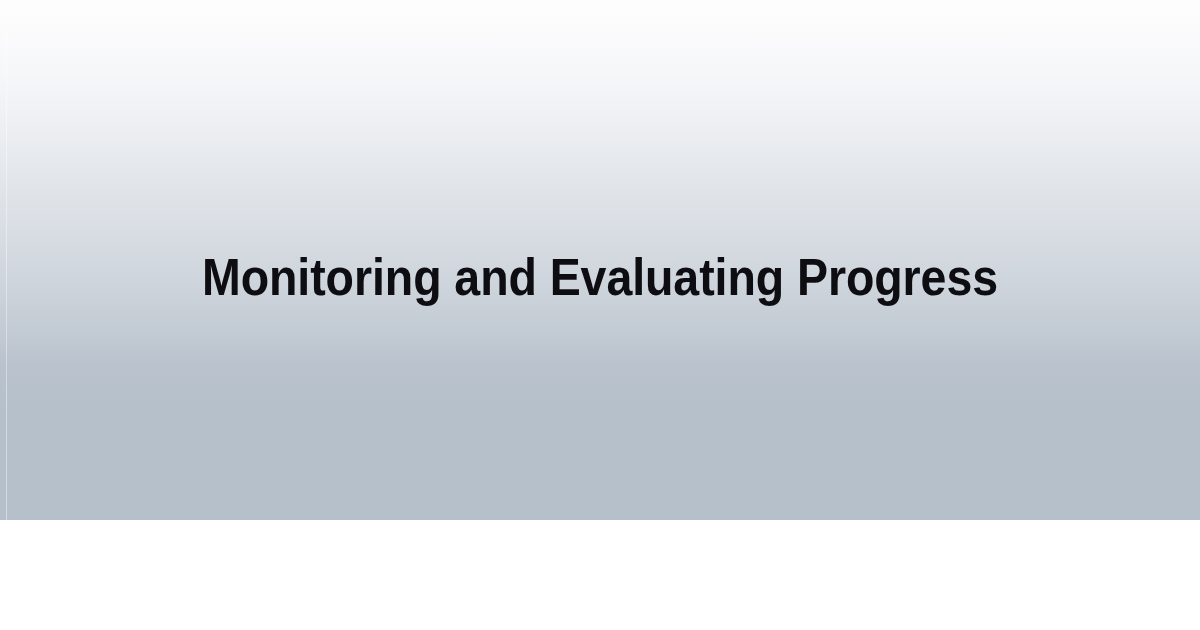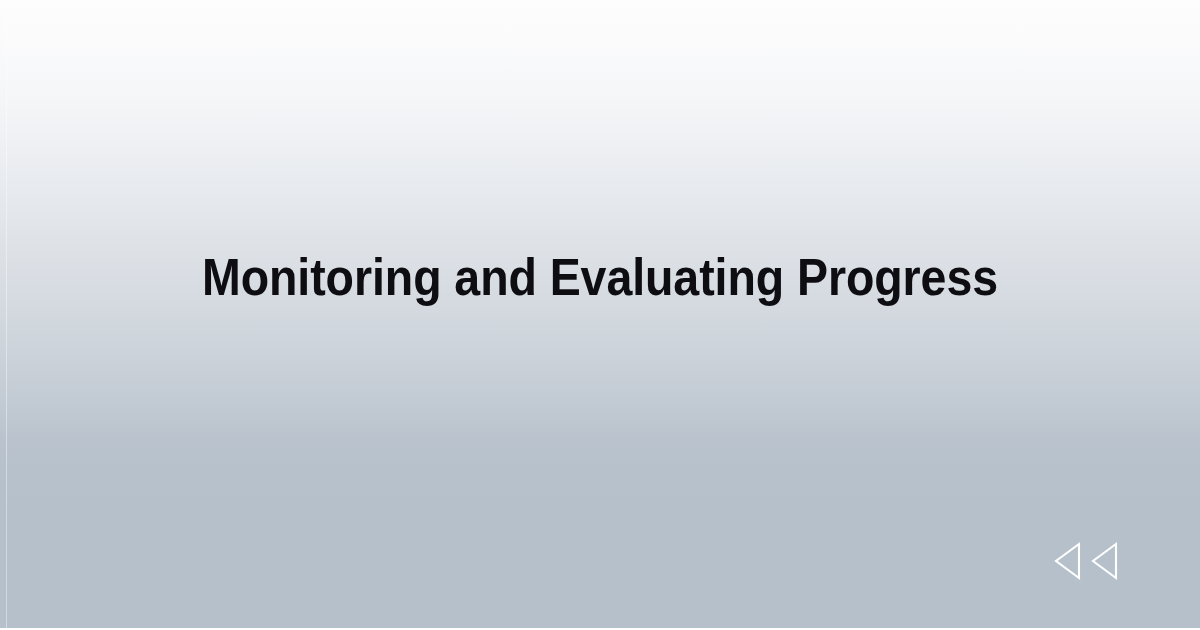--- a/index.html
+++ b/index.html
@@ -5,21 +5,21 @@
 <style>
   html, body {
     margin: 0;
     padding: 0;
     background: #ffffff;
   }
 
   .slide-stage {
     position: relative;
     width: 1200px;
-    height: 628px;
+    height: 520px;
     overflow: hidden;
     font-family: "Liberation Sans", "DejaVu Sans", sans-serif;
     
     background: linear-gradient(
         to bottom,
         #fdfdfe 0%,
         #fbfbfc 6%,
         #f6f7f9 14%,
         #eff1f4 22%,
         #e7eaee 30%,

